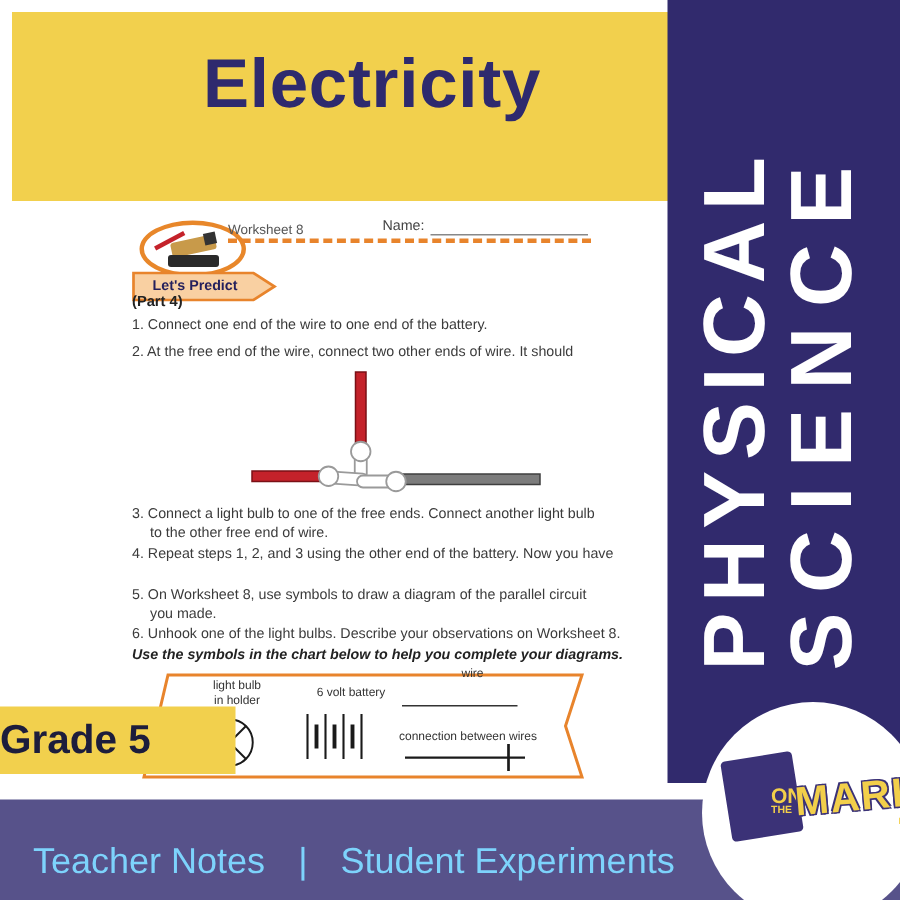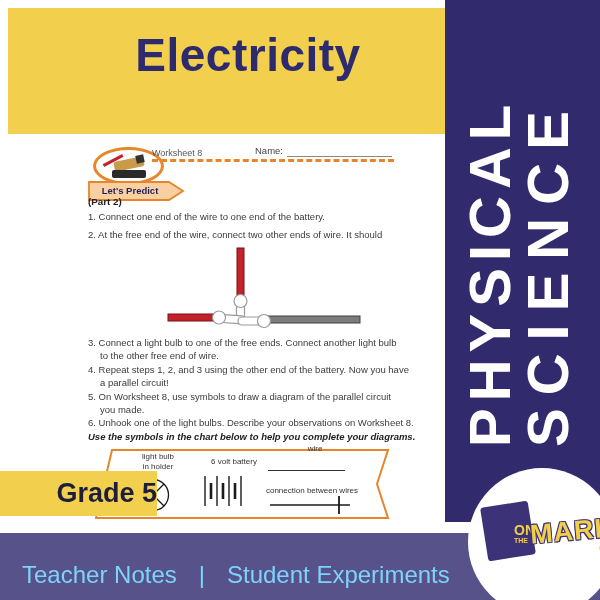--- a/index.html
+++ b/index.html
@@ -68,21 +68,21 @@
   .lbl-battery{left:194px;top:457px;width:80px;}
   .lbl-wire{left:290px;top:444px;width:50px;}
   .lbl-conn{left:260px;top:486px;width:104px;}
   .bulb-svg{position:absolute;left:132px;top:477px;z-index:4;}
   .battery-svg{position:absolute;left:202px;top:474px;z-index:4;}
   .wire-line{position:absolute;left:268px;top:470px;width:77px;border-top:1.5px solid #333;z-index:4;}
   .conn-svg{position:absolute;left:266px;top:494px;z-index:4;}
   
   .grade-badge{
     position:absolute;left:0;top:471px;width:157px;height:45px;
-    background:#F2D04D;display:flex;align-items:center;justify-content:flex-end;
+    background:#F2D04D;display:flex;align-items:center;justify-content:flex-start;
     z-index:6;
   }
   .grade-badge span{font-size:27px;font-weight:bold;color:#1D1D3C;}
   
   .footer{
     position:absolute;left:0;top:533px;width:600px;height:67px;
     background:#57528A;display:flex;align-items:center;gap:22px;
     padding-left:22px;box-sizing:border-box;z-index:2;
   }
   .footer span{font-size:24px;color:#7dd3fc;margin-top:16px;}
@@ -124,21 +124,21 @@
 <div class="ws-label">Worksheet 8</div>
 <div class="name-label">Name:</div>
 <div class="name-line"></div>
 <div class="dash-line"></div>
 
 <svg class="predict-svg" width="104" height="22" viewBox="0 0 104 22">
   <polygon points="4,2 84,2 98,11 84,20 4,20" fill="#F9D0A2" stroke="#E8842C" stroke-width="1.8"></polygon>
 </svg>
 <div class="predict-label">Let's Predict</div>
 
-<div class="part-heading">(Part 2)</div>
+<div class="part-heading">(Part 4)</div>
 
 <div class="step" style="top:210px">
   <span>1.</span>
   <span>Connect one end of the wire to one end of the battery.</span>
 </div>
 <div class="step" style="top:228px">
   <span>2.</span>
   <span>At the free end of the wire, connect two other ends of wire. It should</span>
 </div>
 
@@ -155,21 +155,20 @@
 </svg>
 
 <div class="step" style="top:336px">
   <span>3.</span>
   <span>Connect a light bulb to one of the free ends. Connect another light bulb</span>
   <div class="l2">to the other free end of wire.</div>
 </div>
 <div class="step" style="top:363px">
   <span>4.</span>
   <span>Repeat steps 1, 2, and 3 using the other end of the battery. Now you have</span>
-  <div class="l2">a parallel circuit!</div>
 </div>
 <div class="step" style="top:390px">
   <span>5.</span>
   <span>On Worksheet 8, use symbols to draw a diagram of the parallel circuit</span>
   <div class="l2">you made.</div>
 </div>
 <div class="step" style="top:416px">
   <span>6.</span>
   <span>Unhook one of the light bulbs. Describe your observations on Worksheet 8.</span>
 </div>

